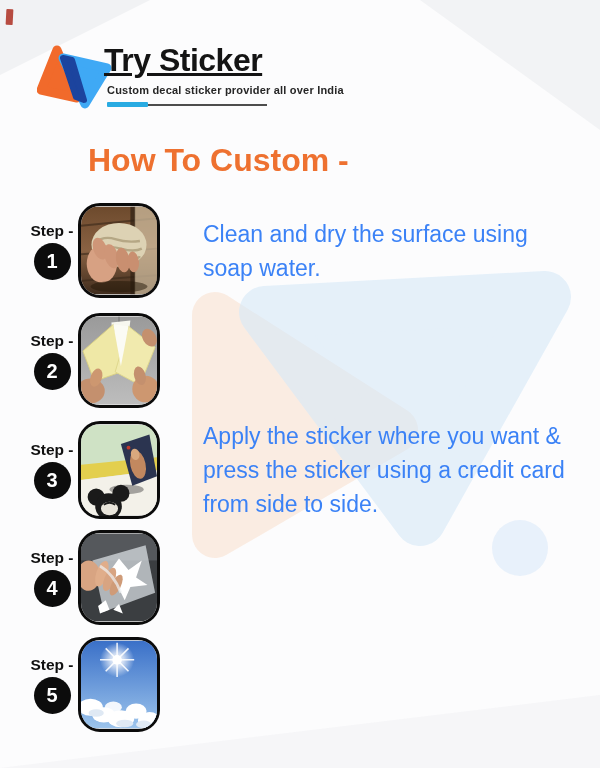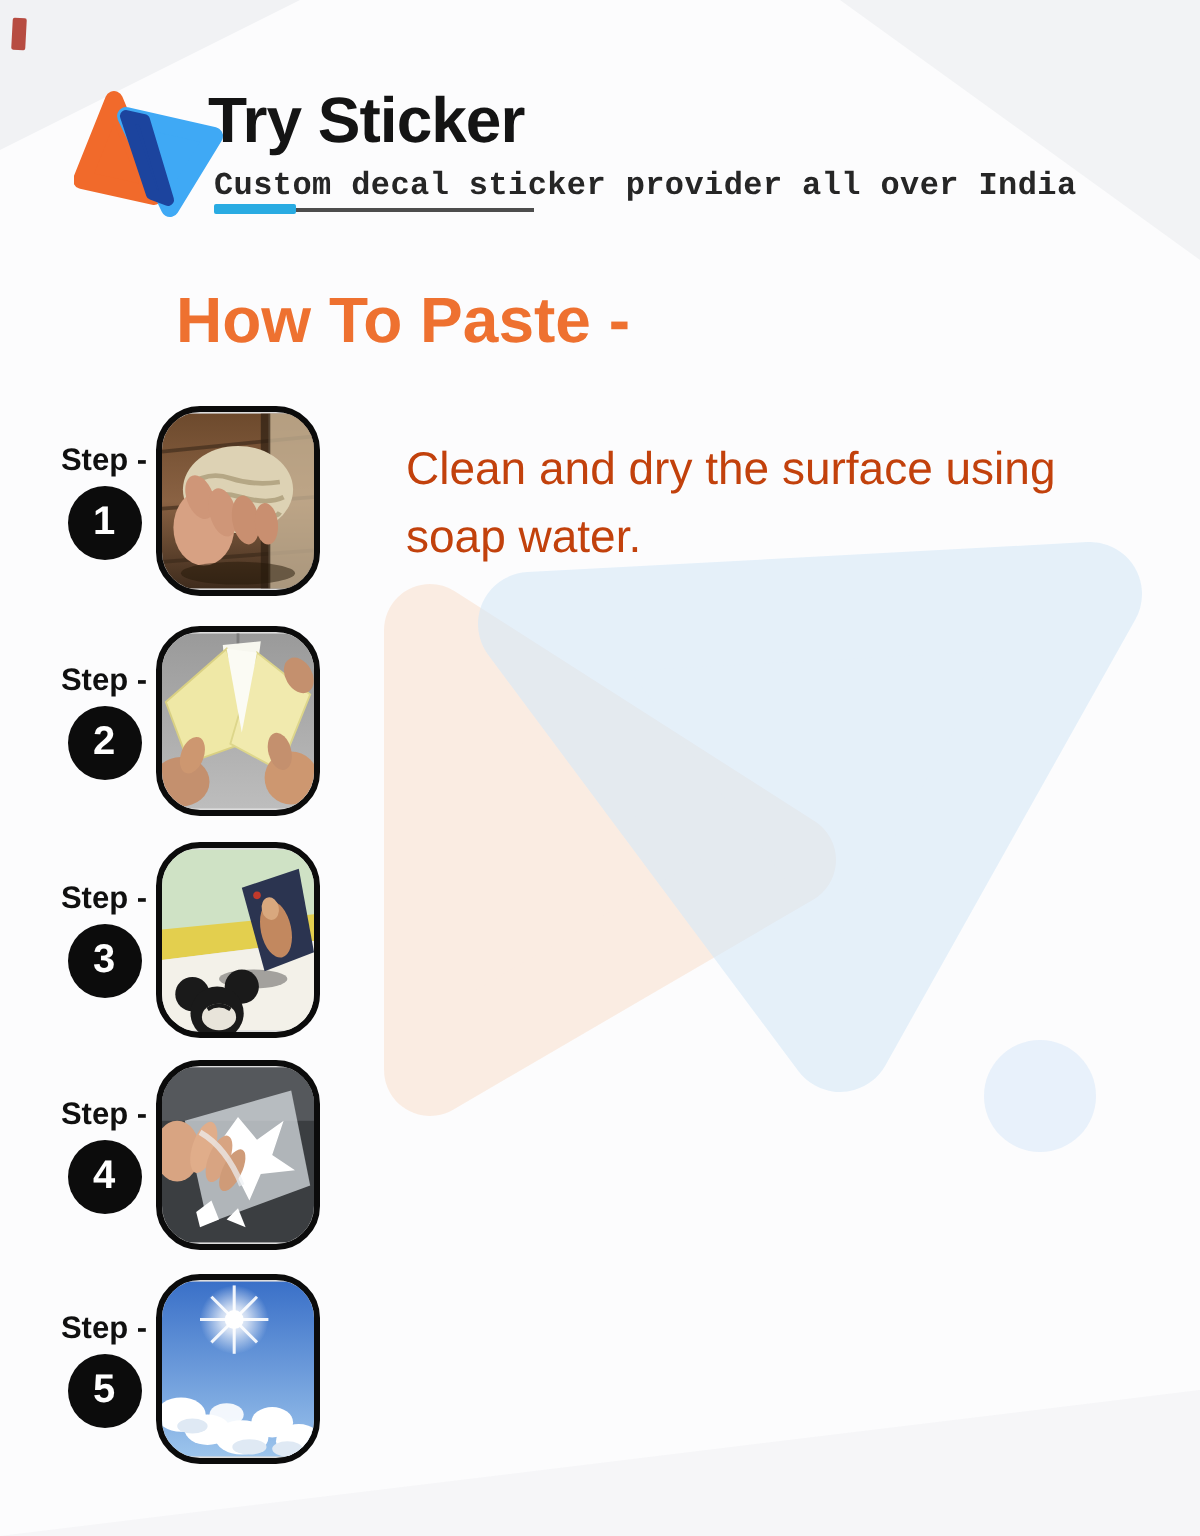--- a/index.html
+++ b/index.html
@@ -7,36 +7,36 @@
     position:relative;width:600px;height:768px;margin:0 auto;
     background:#fcfcfd;overflow:hidden;
     font-family:"Liberation Sans", sans-serif;
   }
   
   .bg-layer{position:absolute;inset:0;pointer-events:none;}
   
   .red-mark{position:absolute;left:6px;top:9px;width:7px;height:16px;background:#b03a2e;opacity:.9;transform:rotate(3deg);border-radius:1px;}
   
   .logo-mark{position:absolute;left:37px;top:42px;width:78px;height:70px;}
-  .brand-name{position:absolute;left:104px;top:42px;font-size:32px;font-weight:800;color:#141414;letter-spacing:-0.5px;white-space:nowrap;}
-  .brand-tagline{position:absolute;left:107px;top:84px;font-size:16px;font-weight:700;color:#262626;letter-spacing:.2px;white-space:nowrap;font-family:Liberation Mono, monospace;}
+  .brand-name{position:absolute;left:104px;top:42px;font-size:32px;font-weight:800;color:#141414;letter-spacing:-0.5px;white-space:nowrap;text-decoration:underline;}
+  .brand-tagline{position:absolute;left:107px;top:84px;font-size:11px;font-weight:700;color:#262626;letter-spacing:.2px;white-space:nowrap;}
   .divider-cyan{position:absolute;left:107px;top:102px;width:41px;height:5px;background:#29ABE2;border-radius:1px;}
   .divider-line{position:absolute;left:148px;top:104px;width:119px;height:2px;background:#4d4d4d;}
   
   .page-title{position:absolute;left:88px;top:142px;font-size:32px;font-weight:bold;color:#EE7130;white-space:nowrap;}
   
   .step-row{position:absolute;left:0;width:600px;height:95px;}
   .step-label-wrap{position:absolute;left:24px;top:50%;transform:translateY(-50%);width:56px;display:flex;flex-direction:column;align-items:center;}
   .step-label{font-size:15.5px;font-weight:bold;color:#101010;white-space:nowrap;}
   .step-badge{margin-top:3px;width:37px;height:37px;border-radius:50%;background:#0c0c0c;color:#ffffff;
     display:flex;align-items:center;justify-content:center;font-size:20px;font-weight:bold;}
   .thumb{position:absolute;left:78px;top:0;width:76px;height:89px;border:3px solid #0b0b0b;border-radius:22px;overflow:hidden;background:#ddd;}
   .thumb svg{display:block;width:100%;height:100%;}
   .step-text{position:absolute;left:203px;top:50%;transform:translateY(-50%);max-width:392px;
-    font-size:23px;line-height:34px;color:#c2410c;font-weight:500;}
+    font-size:23px;line-height:34px;color:#3b82f6;font-weight:500;}
 </style>
 </head>
 <body>
 
 <div class="poster">
 
   <svg class="bg-layer" viewBox="0 0 600 768" xmlns="http://www.w3.org/2000/svg">
     <polygon points="0,0 150,0 0,75" fill="#f1f2f4"></polygon>
     <polygon points="420,0 600,0 600,130" fill="#f2f3f5"></polygon>
     <polygon points="0,768 600,695 600,768" fill="#f4f4f6" opacity="0.8"></polygon>
@@ -50,21 +50,21 @@
   <svg class="logo-mark" viewBox="0 0 78 70" xmlns="http://www.w3.org/2000/svg">
     <path d="M20,8 L4,48 L40,56 Z" fill="#F16A2B" stroke="#F16A2B" stroke-width="9" stroke-linejoin="round"></path>
     <path d="M26,16 L70,26 L48,62 Z" fill="#3FA9F5" stroke="#3FA9F5" stroke-width="9" stroke-linejoin="round"></path>
     <path d="M26,16 L35,18 L47,58 L39,55 Z" fill="#1C449E" stroke="#1C449E" stroke-width="6" stroke-linejoin="round"></path>
   </svg>
   <div class="brand-name">Try Sticker</div>
   <div class="brand-tagline">Custom decal sticker provider all over India</div>
   <div class="divider-cyan"></div>
   <div class="divider-line"></div>
 
-  <div class="page-title">How To Paste -</div>
+  <div class="page-title">How To Custom -</div>
 
   <div class="step-row" style="top:203px;">
     <div class="step-label-wrap">
       <div class="step-label">Step -</div>
       <div class="step-badge">1</div>
     </div>
     <div class="thumb" style="height:89px;">
       <svg viewBox="0 0 80 92" xmlns="http://www.w3.org/2000/svg">
         <defs>
           <linearGradient id="wood" x1="0" y1="0" x2="0" y2="1">
@@ -133,20 +133,21 @@
         <circle cx="42" cy="72" r="9" fill="#1a1a1a"></circle>
         <circle cx="29" cy="86" r="14" fill="#1a1a1a"></circle>
         <ellipse cx="30" cy="88" rx="9" ry="7" fill="#e8e4da"></ellipse>
         <path d="M24,84 Q30,80 36,84" stroke="#1a1a1a" stroke-width="2" fill="none"></path>
         <polygon points="42,20 72,10 80,54 54,64" fill="#2b3450"></polygon>
         <circle cx="50" cy="24" r="2" fill="#c0392b"></circle>
         <ellipse cx="60" cy="42" rx="8" ry="15" fill="#c2885f" transform="rotate(-12 60 42)"></ellipse>
         <ellipse cx="57" cy="31" rx="4.5" ry="6" fill="#d9a87e" transform="rotate(-12 57 31)"></ellipse>
       </svg>
     </div>
+    <div class="step-text">Apply the sticker where you want &amp; press the sticker using a credit card from side to side.</div>
   </div>
 
   <div class="step-row" style="top:530px;">
     <div class="step-label-wrap">
       <div class="step-label">Step -</div>
       <div class="step-badge">4</div>
     </div>
     <div class="thumb" style="height:89px;">
       <svg viewBox="0 0 80 92" xmlns="http://www.w3.org/2000/svg">
         <rect width="80" height="92" fill="#3b3e41"></rect>

